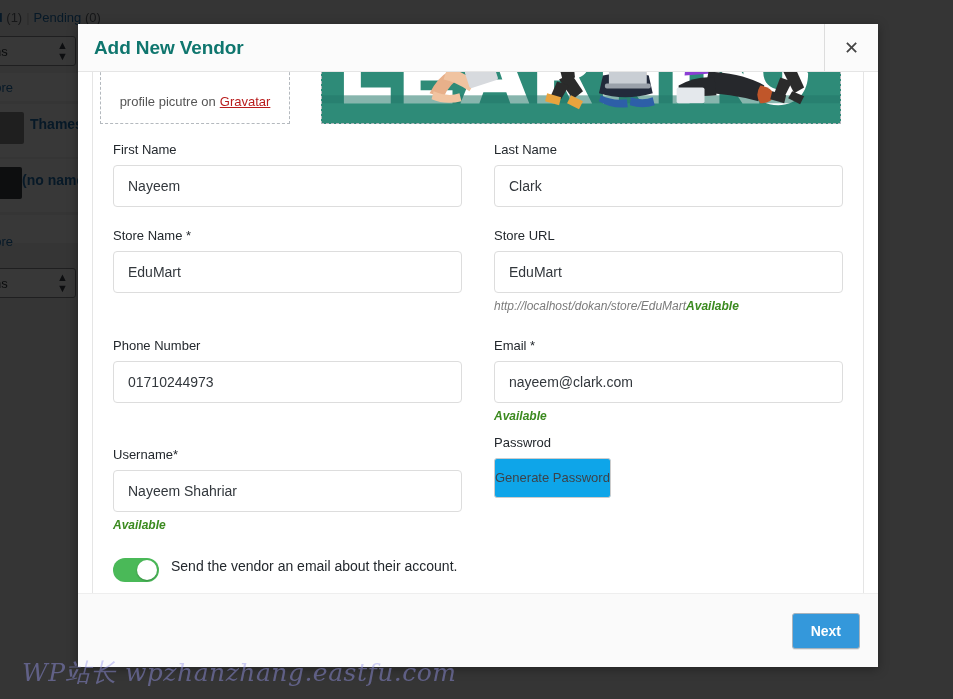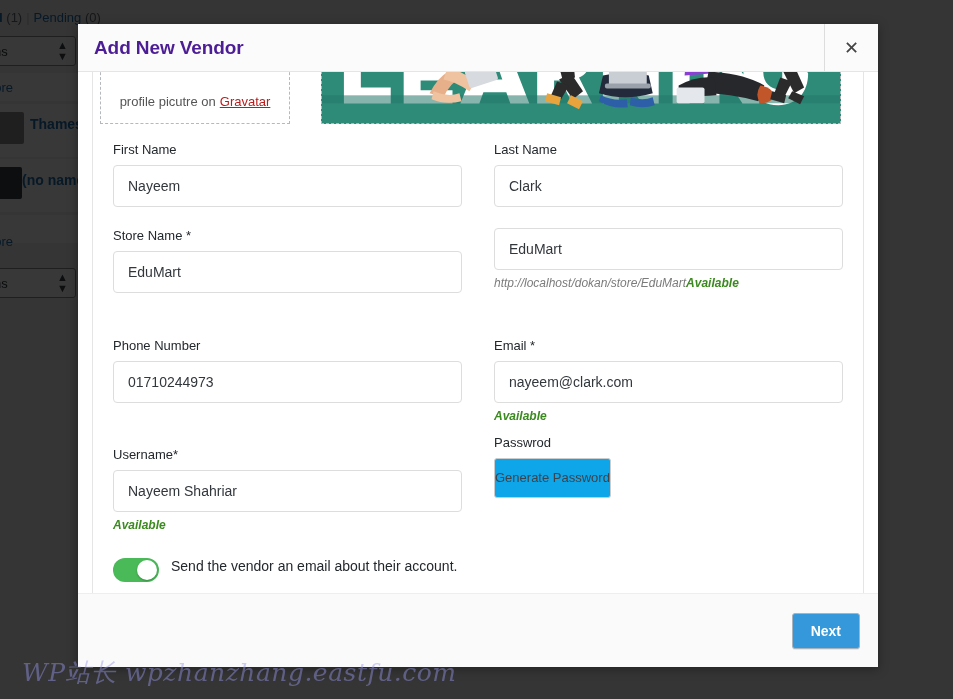--- a/index.html
+++ b/index.html
@@ -112,21 +112,21 @@
     height: 48px;
     min-height: 48px;
     background: #fbfbfb;
     border-bottom: 1px solid #e5e5e5;
     display: flex;
     align-items: center;
   }
   #modal-title {
     font-size: 19px;
     font-weight: 700;
-    color: #4c1d95;
+    color: #0f766e;
     padding-left: 16px;
     letter-spacing: -0.1px;
   }
   #modal-close {
     position: absolute;
     right: 0;
     top: 0;
     width: 54px;
     height: 47px;
     border-left: 1px solid #ddd;
@@ -485,20 +485,21 @@
         </div>
 
         <div class="field">
           <div class="spacel"></div>
           <label class="field-label">Store Name *</label>
           <input class="field-input" type="text" value="EduMart" style="">
           <div class="field-help"></div>
         </div>
 
         <div class="field">
+          <label class="field-label">Store URL</label>
           <input class="field-input" type="text" value="EduMart" style="">
           <div class="field-help">
             <span class="help-left">http://localhost/dokan/store/EduMart</span>
             <span class="help-right">Available</span>
           </div>
         </div>
 
         <div class="field">
           <div class="spacer-sm"></div>
           <label class="field-label">Phone Number</label>

